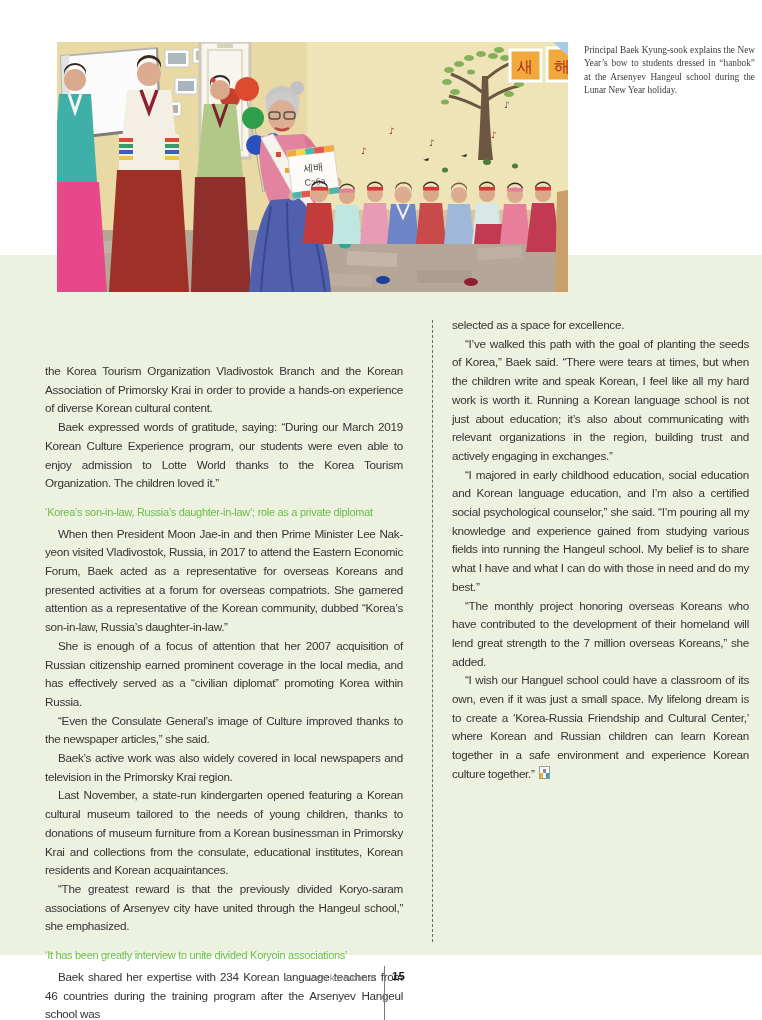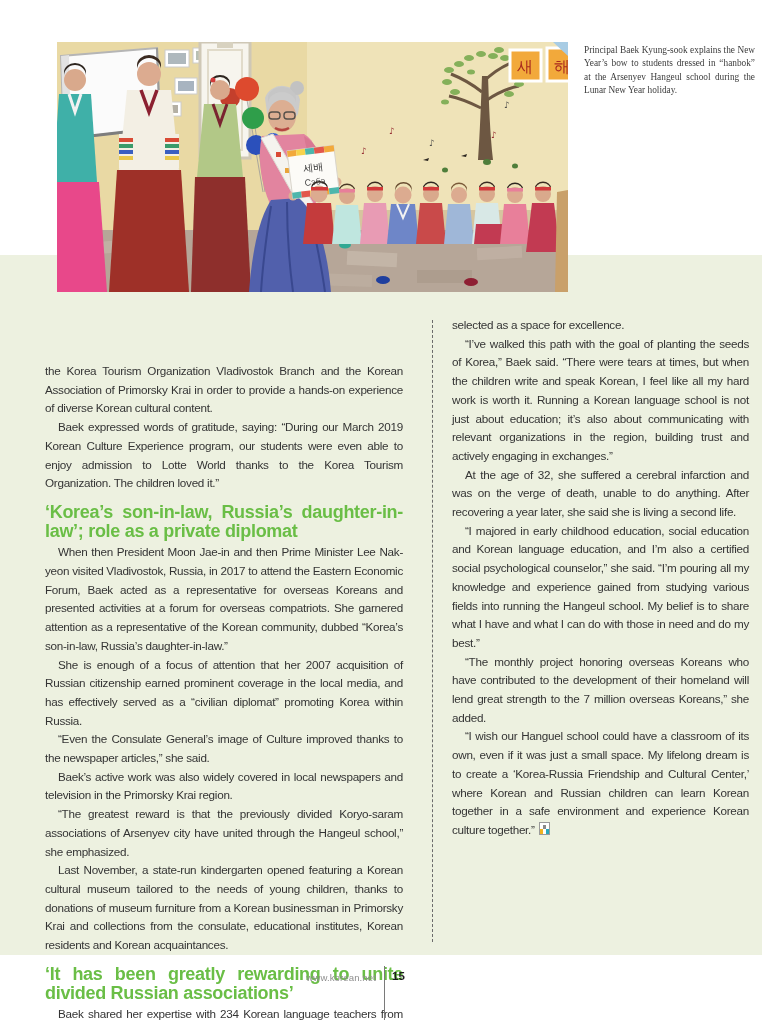--- a/index.html
+++ b/index.html
@@ -10,22 +10,22 @@
   .photo-frame svg{display:block;}
   .caption{position:absolute;left:584px;top:44px;width:171px;font-size:9.3px;line-height:13.4px;
            color:#3c3c3c;text-align:justify;font-family:Liberation Serif, serif;}
   .columns{position:absolute;left:0;top:316px;width:762px;}
   .col{position:absolute;top:0;text-align:justify;color:#343434;font-size:11.7px;
        line-height:18.7px;letter-spacing:-0.28px;}
   .col-left{left:45px;width:358px;margin-top:46px;}
   .col-right{left:452px;width:297px;}
   .col p{margin:0;}
   .col p.indent{text-indent:13px;}
-  .col h2{margin:10px 0 3px 0;font-size:18px;line-height:18.7px;color:var(--accent,#6abe46);
-          font-weight:bold;letter-spacing:-0.3px;}
+  .col h2{margin:10px 0 3px 0;font-size:11px;line-height:18.7px;color:var(--accent,#6abe46);
+          font-weight:normal;letter-spacing:-0.3px;}
   .divider{position:absolute;left:432px;top:320px;height:622px;width:0;border-left:1px dashed #6b6b6b;}
   .footer{position:absolute;left:0;top:0;width:762px;height:1020px;pointer-events:none;}
   .footer-url{position:absolute;right:386px;top:972px;font-size:9.6px;color:#8e8e8e;letter-spacing:0.1px;pointer-events:auto;}
   .footer-bar{position:absolute;left:384px;top:966px;width:1px;height:54px;background:#7a7a7a;}
   .footer-page{position:absolute;left:392px;top:970px;font-size:11.5px;font-weight:bold;color:#1d1d1d;text-align:right;}
   .end-mark{display:inline-block;width:9px;height:11px;margin-left:4px;vertical-align:-1px;
      border:1px solid #9a9a9a;background:
        linear-gradient(#f0b321,#f0b321) 0 100%/3px 5px no-repeat,
        linear-gradient(#27a8bd,#27a8bd) 100% 100%/3px 5px no-repeat,
        linear-gradient(#8a8a8a,#8a8a8a) 50% 30%/3px 4px no-repeat,
@@ -282,29 +282,28 @@
 
   <div class="columns">
     <div class="col col-left" id="col-left">
         <p>the Korea Tourism Organization Vladivostok Branch and the Korean Association of Primorsky Krai in order to provide a hands-on experience of diverse Korean cultural content.</p>
         <p class="indent">Baek expressed words of gratitude, saying: “During our March 2019 Korean Culture Experience program, our students were even able to enjoy admission to Lotte World thanks to the Korea Tourism Organization. The children loved it.”</p>
         <h2>‘Korea’s son-in-law, Russia’s daughter-in-law’; role as a private diplomat</h2>
         <p class="indent">When then President Moon Jae-in and then Prime Minister Lee Nak-yeon visited Vladivostok, Russia, in 2017 to attend the Eastern Economic Forum, Baek acted as a representative for overseas Koreans and presented activities at a forum for overseas compatriots. She garnered attention as a representative of the Korean community, dubbed “Korea’s son-in-law, Russia’s daughter-in-law.”</p>
         <p class="indent">She is enough of a focus of attention that her 2007 acquisition of Russian citizenship earned prominent coverage in the local media, and has effectively served as a “civilian diplomat” promoting Korea within Russia.</p>
         <p class="indent">“Even the Consulate General’s image of Culture improved thanks to the newspaper articles,” she said.</p>
         <p class="indent">Baek’s active work was also widely covered in local newspapers and television in the Primorsky Krai region.</p>
+        <p class="indent">Last November, a state-run kindergarten opened featuring a Korean cultural museum tailored to the needs of young children, thanks to donations of museum furniture from a Korean businessman in Primorsky Krai and collections from the consulate, educational institutes, Korean residents and Korean acquaintances.</p>
         <p class="indent">“The greatest reward is that the previously divided Koryo-saram associations of Arsenyev city have united through the Hangeul school,” she emphasized.</p>
-        <p class="indent">Last November, a state-run kindergarten opened featuring a Korean cultural museum tailored to the needs of young children, thanks to donations of museum furniture from a Korean businessman in Primorsky Krai and collections from the consulate, educational institutes, Korean residents and Korean acquaintances.</p>
-        <h2>‘It has been greatly rewarding to unite divided Russian associations’</h2>
+        <h2>‘It has been greatly interview to unite divided Koryoin associations’</h2>
         <p class="indent">Baek shared her expertise with 234 Korean language teachers from 46 countries during the training program after the Arsenyev Hangeul school was</p>
       </div>
     <div class="col col-right" id="col-right">
         <p>selected as a space for excellence.</p>
         <p class="indent">“I’ve walked this path with the goal of planting the seeds of Korea,” Baek said. “There were tears at times, but when the children write and speak Korean, I feel like all my hard work is worth it. Running a Korean language school is not just about education; it’s also about communicating with relevant organizations in the region, building trust and actively engaging in exchanges.”</p>
-        <p class="indent">At the age of 32, she suffered a cerebral infarction and was on the verge of death, unable to do anything. After recovering a year later, she said she is living a second life.</p>
         <p class="indent">“I majored in early childhood education, social education and Korean language education, and I’m also a certified social psychological counselor,” she said. “I’m pouring all my knowledge and experience gained from studying various fields into running the Hangeul school. My belief is to share what I have and what I can do with those in need and do my best.”</p>
         <p class="indent">“The monthly project honoring overseas Koreans who have contributed to the development of their homeland will lend great strength to the 7 million overseas Koreans,” she added.</p>
         <p class="indent">“I wish our Hanguel school could have a classroom of its own, even if it was just a small space. My lifelong dream is to create a ‘Korea-Russia Friendship and Cultural Center,’ where Korean and Russian children can learn Korean together in a safe environment and experience Korean culture together.”<span class="end-mark"></span></p>
       </div>
   </div>
   <div class="divider"></div>
 
   <div class="footer">
     <span class="footer-url">www.korean.net</span>
     <span class="footer-bar"></span>

